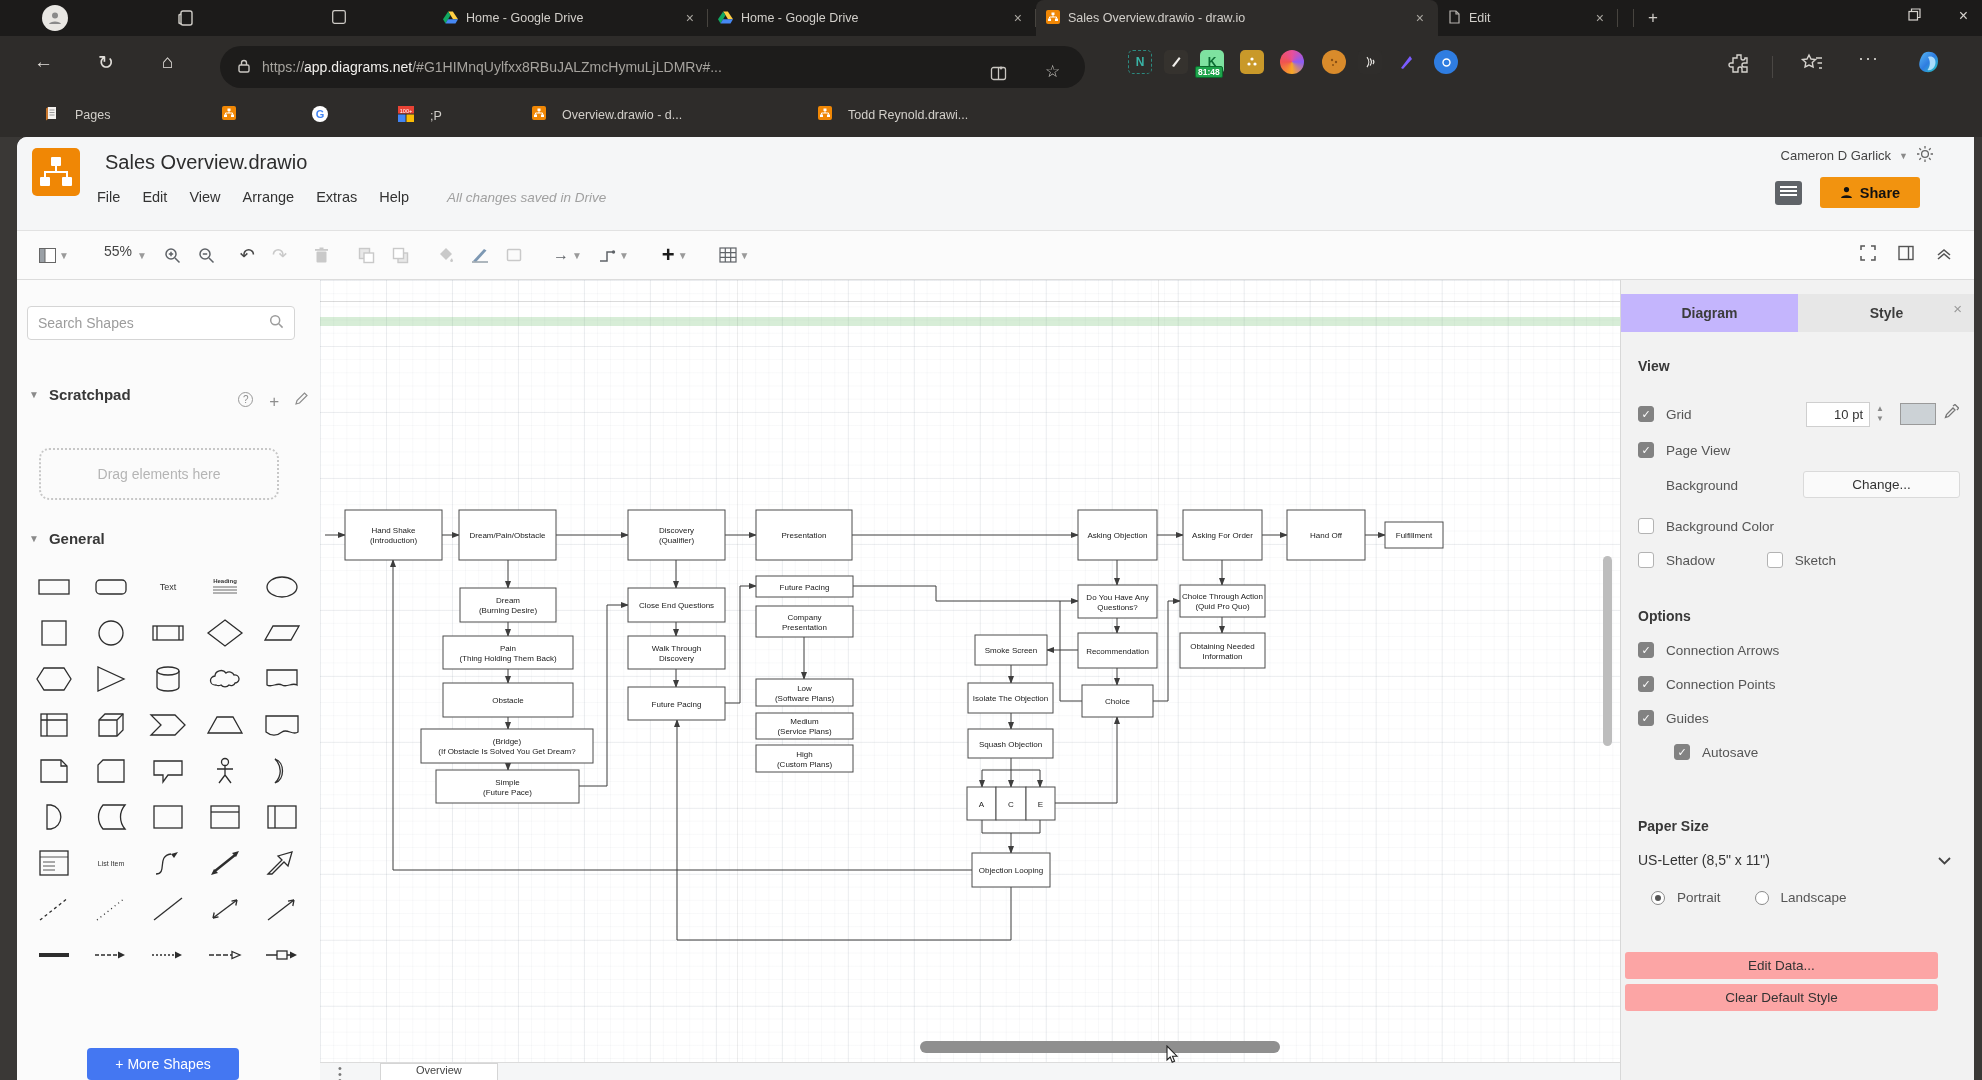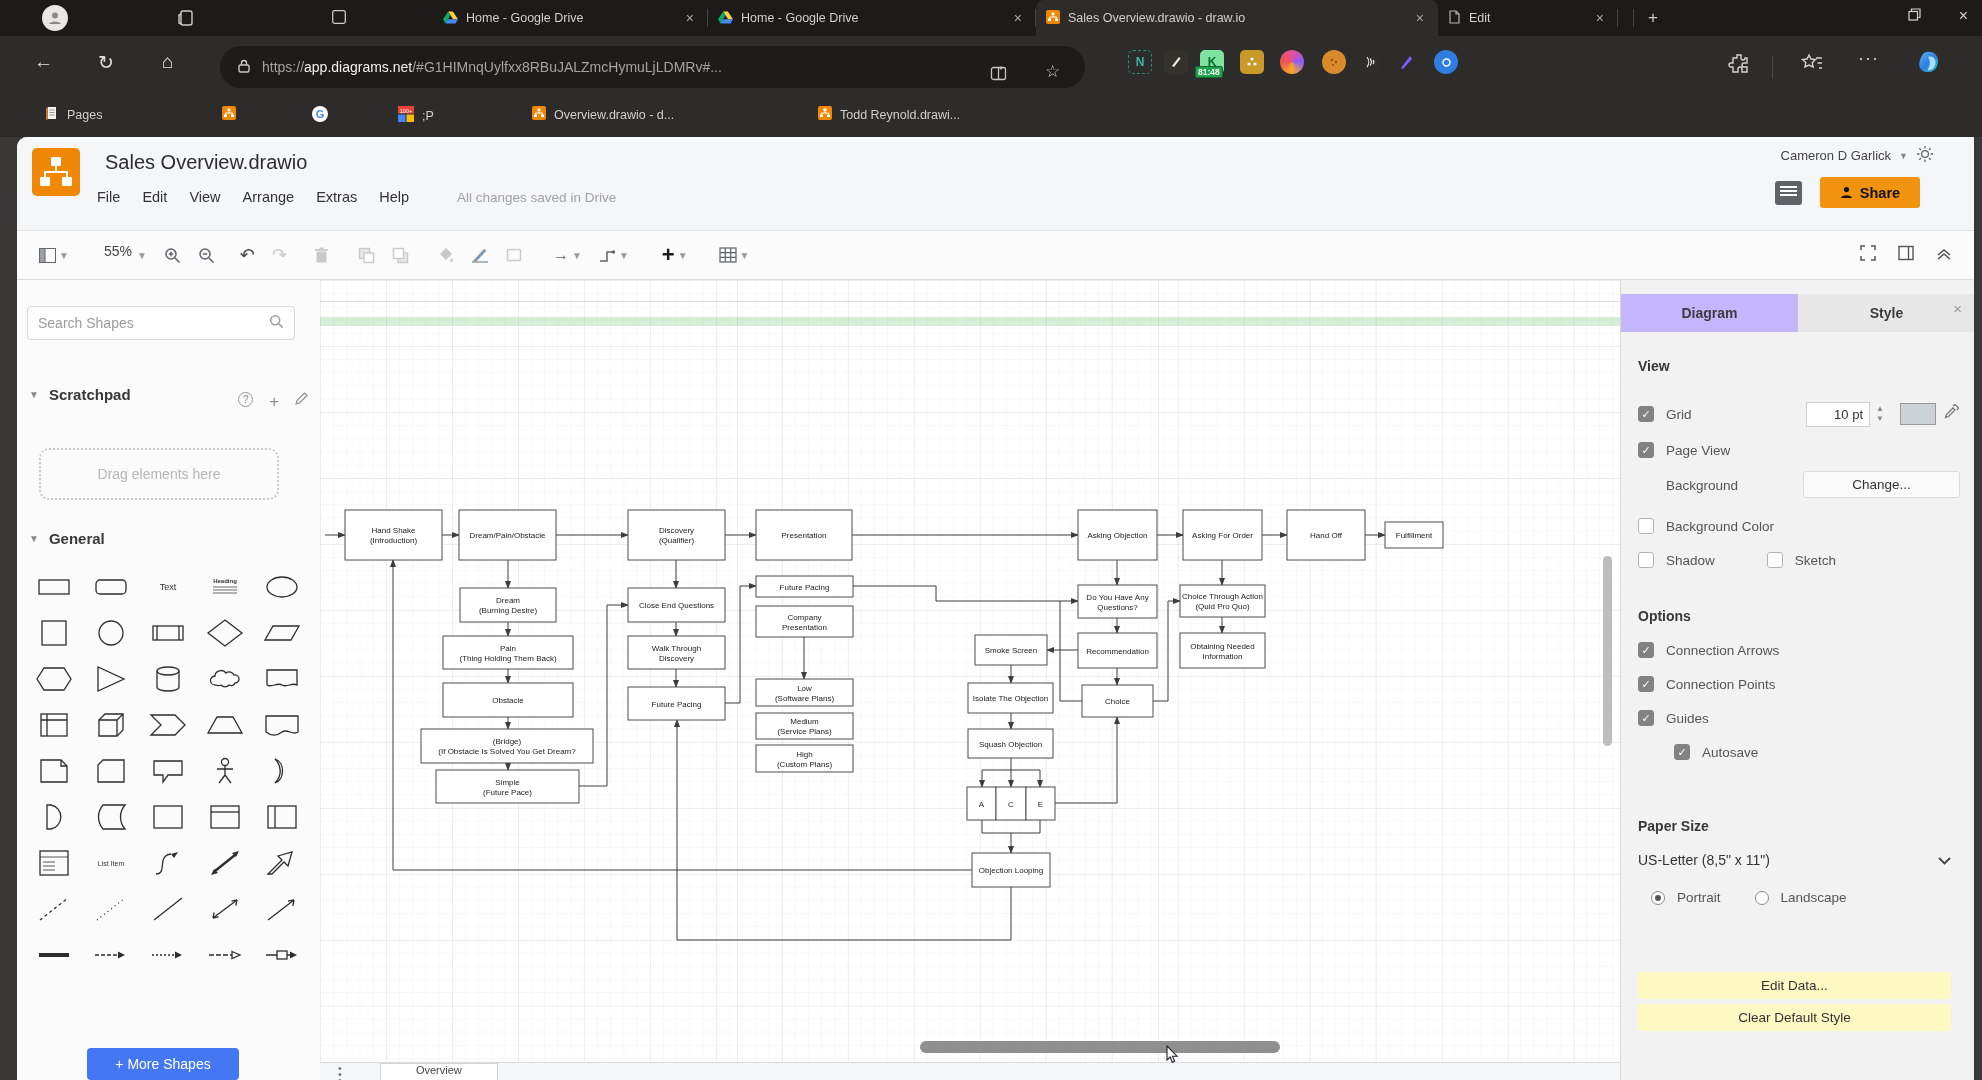--- a/index.html
+++ b/index.html
@@ -25,31 +25,31 @@
   .nav-ic{position:absolute;top:17px;color:#e2dfda;font-size:19px;}
   .urlpill{position:absolute;left:220px;top:10px;width:865px;height:42px;border-radius:21px;background:#1d1c1b;display:flex;align-items:center;color:#a6a39e;font-size:14px;}
   .urlpill .lock{margin:0 12px 0 18px;}
   .url-host{color:#f2f0ed;}
   .pill-ic{position:absolute;top:11px;color:#c9c6c1;}
   .ext{position:absolute;top:14px;width:24px;height:24px;border-radius:5px;display:flex;align-items:center;justify-content:center;font-size:12px;font-weight:bold;color:#fff;}
   .badge{position:absolute;left:-5px;top:16px;background:#1ea44c;border:1px solid #0c6b2d;color:#fff;font-size:8.5px;padding:0 2px;border-radius:2px;font-weight:bold;}
   .nav-right-ic{position:absolute;top:16px;color:#d6d3ce;}
 
   .bookmarks{position:absolute;left:0;top:98px;width:1982px;height:39px;background:#2e2c2a;}
-  .bm{position:absolute;top:8px;display:flex;align-items:center;gap:8px;color:#d2cfca;font-size:12.5px;white-space:nowrap;}
+  .bm{position:absolute;top:8px;display:flex;align-items:center;gap:16px;color:#d2cfca;font-size:12.5px;white-space:nowrap;}
 
   
   .appwrap{position:absolute;left:0;top:137px;width:1982px;height:943px;background:#3a3836;}
   .app{position:absolute;left:17px;top:0;width:1957px;height:943px;background:#f5f6f7;border-radius:10px 0 0 0;overflow:hidden;}
 
   .hdr{position:absolute;left:0;top:0;width:1957px;height:93px;background:#f5f6f7;}
   .logo{position:absolute;left:15px;top:11px;width:48px;height:48px;background:#F08705;border-radius:5px;}
   .apptitle{position:absolute;left:88px;top:14px;font-size:20px;color:#2d2d2d;}
   .menurow{position:absolute;left:80px;top:52px;display:flex;align-items:center;gap:22px;font-size:14.5px;color:#333;}
-  .menurow .status{color:#a0a0a0;font-size:13.5px;margin-left:26px;}
+  .menurow .status{color:#a0a0a0;font-size:13.5px;margin-left:16px;font-style:italic;}
   .userrow{position:absolute;right:40px;top:8px;display:flex;align-items:center;gap:8px;font-size:13px;color:#444;}
   .sharebtn{position:absolute;right:54px;top:40px;width:100px;height:31px;background:#f2930f;border-radius:3px;display:flex;align-items:center;justify-content:center;gap:7px;font-size:14.5px;color:#111;font-weight:bold;}
   .commentbtn{position:absolute;right:172px;top:44px;width:27px;height:24px;background:#5f6368;border-radius:3px;}
   .commentbtn:after{content:"";position:absolute;left:5px;bottom:-5px;border:5px solid transparent;border-top-color:#5f6368;}
   .commentbtn .l{position:absolute;left:5px;width:17px;height:2px;background:#fff;}
 
   .tbar{position:absolute;left:0;top:93px;width:1957px;height:50px;background:#fbfbfb;border-top:1px solid #e2e2e2;border-bottom:1px solid #dcdcdc;display:flex;align-items:center;padding-left:22px;font-size:13px;color:#5f6368;}
   .tbtn{display:flex;align-items:center;gap:3px;margin-right:17px;}
   .tbtn .car{color:#9a9a9a;font-size:10px;}
   .dis{color:#c9c9c9;}
@@ -94,21 +94,21 @@
   .cb{width:16px;height:16px;border:1px solid #b3b3b3;background:#fff;border-radius:3px;display:flex;align-items:center;justify-content:center;color:#fff;font-size:11px;}
   .cb.on{background:#828282;border-color:#828282;}
   .cb.on:after{content:"\2713";}
   .radio{width:14px;height:14px;border:1px solid #8a8a8a;border-radius:50%;background:#fff;display:flex;align-items:center;justify-content:center;}
   .radio.on:after{content:"";width:6px;height:6px;border-radius:50%;background:#555;}
   .gridinput{position:absolute;left:168px;top:-4px;width:64px;height:25px;background:#fff;border:1px solid #cfcfcf;font-size:13px;color:#333;display:flex;align-items:center;justify-content:flex-end;padding-right:6px;}
   .spin{position:absolute;left:238px;top:-2px;color:#8a8a8a;font-size:8px;line-height:10px;}
   .swatch{position:absolute;left:262px;top:-3px;width:36px;height:22px;background:#ccd2d6;border:1px solid #9a9a9a;}
   .btn{background:#fafafa;border:1px solid #dadada;border-radius:3px;color:#333;display:flex;align-items:center;justify-content:center;font-size:13.5px;}
   .changebtn{position:absolute;left:165px;top:-7px;width:157px;height:27px;}
-  .widebtn{position:absolute;left:17px;width:313px;height:27px;border:none;background:#fef9c3;margin-top:20px;}
+  .widebtn{position:absolute;left:4px;width:313px;height:27px;border:none;background:#fca5a5;}
   .selectrow{position:absolute;left:17px;width:313px;display:flex;align-items:center;justify-content:space-between;color:#333;font-size:14px;}
   svg text{font-family:"Liberation Sans",sans-serif;}
 </style>
 </head>
 <body>
 
 <div class="screen">
 
   <div class="tabbar">
     <div class="tb-left">

